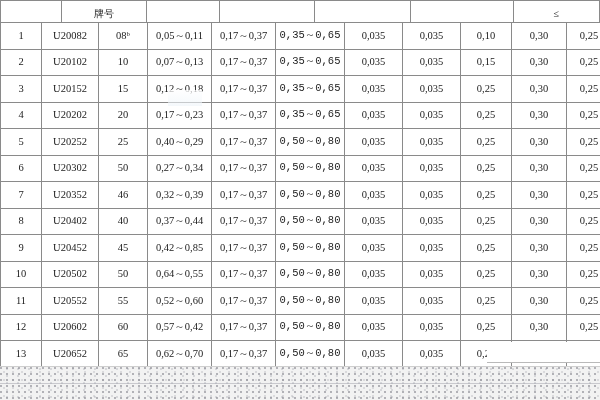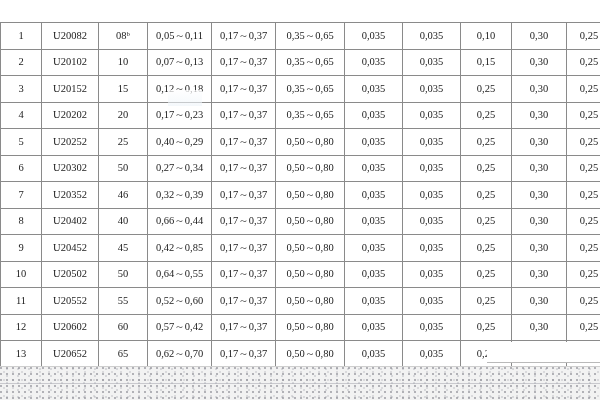--- a/index.html
+++ b/index.html
@@ -45,21 +45,21 @@
   table.spec tr.header-row td {
     height: 24px;
     font-size: 10px;
   }
   
   .col-no    { width: 40px; }
   .col-grade { width: 56px; }
   .col-h     { width: 48px; margin-top: 36px; }
   .col-c     { width: 63px; }
   .col-si    { width: 63px; }
-  .col-mn    { width: 68px; }
+  .col-mn    { width: 68px; font-family: Liberation Mono, monospace; }
   .col-p     { width: 57px; }
   .col-s     { width: 57px; }
   .col-cr    { width: 50px; }
   .col-ni    { width: 54px; }
   .col-cu    { width: 44px; }
 
   
   .washed {
     position: absolute;
     left: 168px;
@@ -119,20 +119,35 @@
   }
   .le-symbol {
     font-size: 11px;
   }
 </style>
 </head>
 <body>
 
 <div class="page">
 
+  <div class="top-cut">
+    <table class="spec">
+      <tbody>
+          <tr class="header-row">
+        <td class="col-no"></td>
+        <td class="col-grade">牌号</td>
+        <td class="col-h"></td>
+        <td class="col-c"></td>
+        <td class="col-si"></td>
+        <td class="col-mn"></td>
+        <td class="col-p col-le-group le-symbol" colspan="5">≤</td>
+      </tr>
+    </tbody>
+      </table>
+  </div>
 
   <div style="position:absolute; left:0; top:22px; width:600px; height:0;"></div>
 
   <div style="position:absolute; left:0; top:22px; width:600px;">
     <table class="spec">
       <tbody id="tbody">
           <tr>
             <td class="col-no">1</td>
             <td class="col-grade">U20082</td>
             <td class="col-h">08ᵇ</td>
@@ -220,21 +235,21 @@
             <td class="col-p">0,035</td>
             <td class="col-s">0,035</td>
             <td class="col-cr">0,25</td>
             <td class="col-ni">0,30</td>
             <td class="col-cu">0,25</td>
           </tr>
           <tr>
             <td class="col-no">8</td>
             <td class="col-grade">U20402</td>
             <td class="col-h">40</td>
-            <td class="col-c">0,66～0,44</td>
+            <td class="col-c">0,37～0,44</td>
             <td class="col-si">0,17～0,37</td>
             <td class="col-mn">0,50～0,80</td>
             <td class="col-p">0,035</td>
             <td class="col-s">0,035</td>
             <td class="col-cr">0,25</td>
             <td class="col-ni">0,30</td>
             <td class="col-cu">0,25</td>
           </tr>
           <tr>
             <td class="col-no">9</td>

